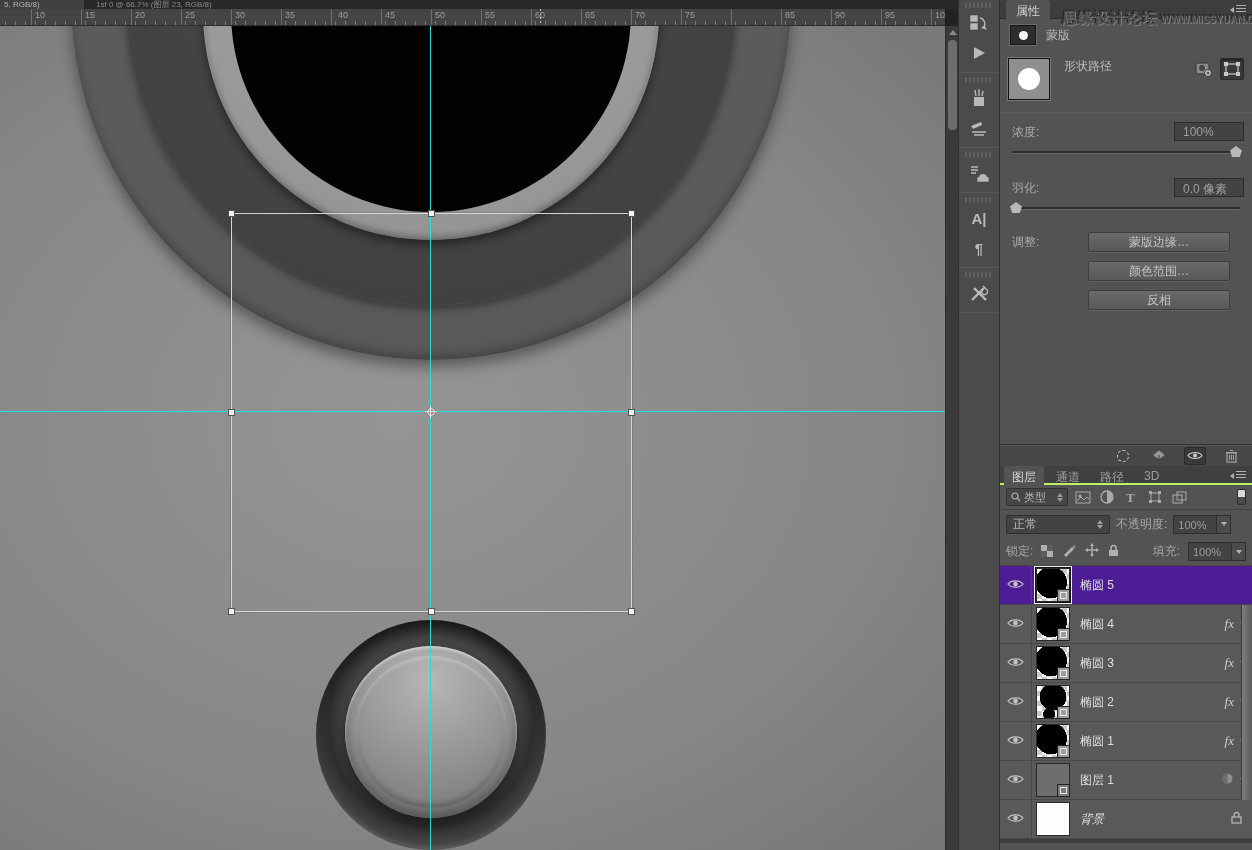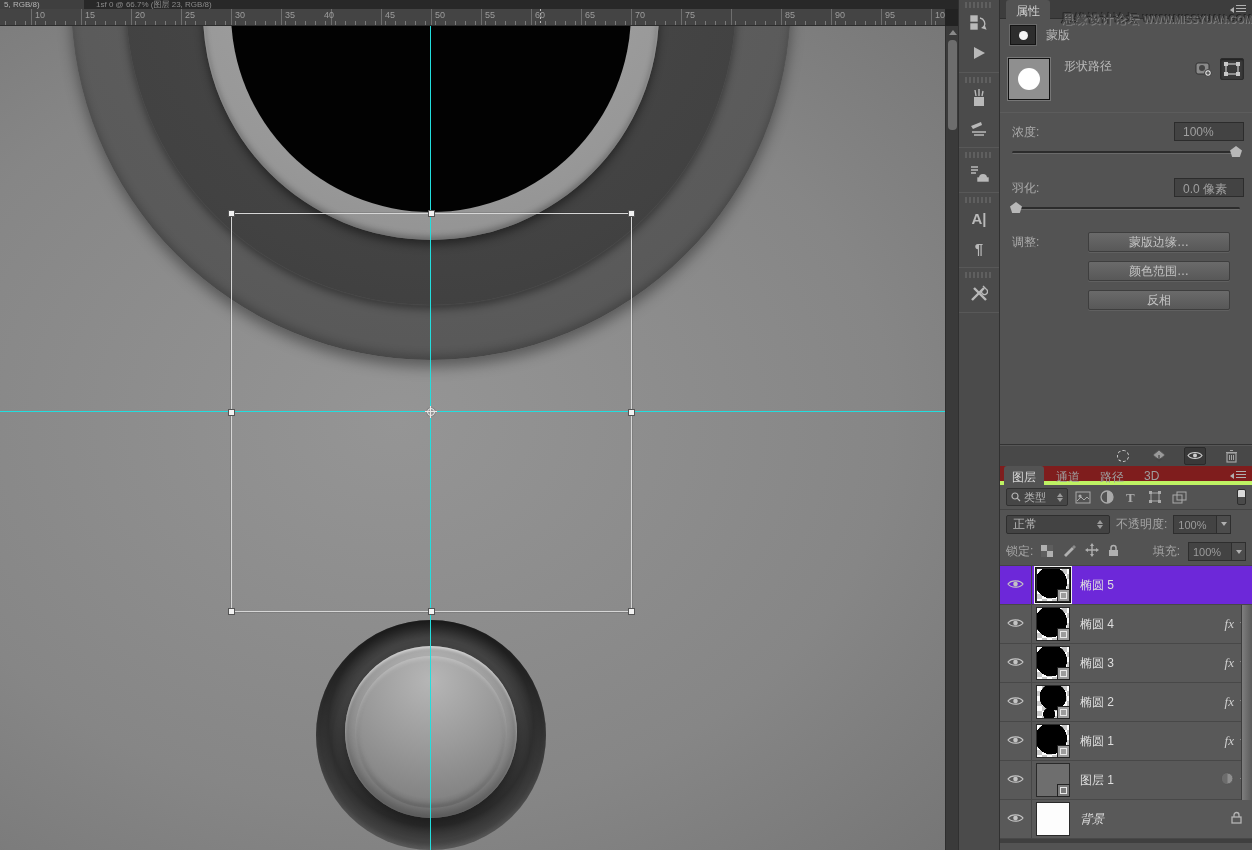--- a/index.html
+++ b/index.html
@@ -113,21 +113,21 @@
       font-size:12px;color:#c3c3c3;text-align:center;line-height:18px;}
   .props-bottom{position:absolute;left:0;top:444px;width:252px;height:22px;background:#484848;
       border-top:1px solid #333;box-shadow:inset 0 1px 0 #575757;display:flex;align-items:center;
       justify-content:flex-end;gap:14px;padding-right:10px;}
   .pb-icon{width:22px;height:18px;display:flex;align-items:center;justify-content:center;cursor:pointer;}
   .pb-icon.pressed{background:#393939;border:1px solid #2b2b2b;border-radius:2px;}
   .dashed-circle{width:12px;height:12px;border:1px dashed #cfcfcf;border-radius:50%;}
 
   
   .layers{position:absolute;left:1000px;top:466px;width:252px;height:384px;background:#535353;}
-  .ltabs{position:absolute;left:0;top:0;width:252px;height:19px;background:#7f1d1d;border-bottom:4px solid #bef264;}
+  .ltabs{position:absolute;left:0;top:0;width:252px;height:19px;background:#404040;border-bottom:2px solid #bef264;}
   .ltab{position:absolute;top:0;height:19px;padding:3px 8px;font-size:12px;color:#9e9e9e;cursor:pointer;}
   .ltab.active{background:#535353;color:#d6d6d6;border-radius:3px 3px 0 0;}
   .filter-row{position:absolute;left:0;top:19px;width:252px;height:25px;border-bottom:1px solid #434343;
       display:flex;align-items:center;padding:0 6px;gap:6px;}
   .kind-dd{width:62px;height:18px;background:#464646;border:1px solid #313131;border-radius:2px;
       display:flex;align-items:center;gap:3px;padding:0 4px;font-size:11px;color:#b5b5b5;cursor:pointer;}
   .updown{margin-left:auto;display:flex;flex-direction:column;gap:1px;}
   .updown i{display:block;width:0;height:0;border-left:3px solid transparent;border-right:3px solid transparent;}
   .updown .u{border-bottom:4px solid #9a9a9a;}
   .updown .d{border-top:4px solid #9a9a9a;}
@@ -145,21 +145,21 @@
   .num-dd .arr{width:14px;background:#4c4c4c;border:1px solid #2e2e2e;border-left:0;
       display:flex;align-items:center;justify-content:center;}
   .num-dd .arr i{width:0;height:0;border-left:3px solid transparent;border-right:3px solid transparent;
       border-top:4px solid #b0b0b0;}
   .lock-row{position:absolute;left:0;top:72px;width:252px;height:28px;display:flex;align-items:center;
       padding:0 6px;gap:8px;border-bottom:1px solid #444;}
   .lock-icons{display:flex;gap:9px;align-items:center;}
   .lrows{position:absolute;left:0;top:100px;width:252px;height:277px;background:#3f3f3f;overflow:hidden;}
   .lrow{position:relative;width:252px;height:39px;background:#595959;border-bottom:1px solid #484848;
       display:flex;align-items:center;cursor:pointer;}
-  .lrow.selected{background:#6d28d9;}
+  .lrow.selected{background:#4c1d95;}
   .eye-cell{width:32px;height:100%;display:flex;align-items:center;justify-content:center;
       border-right:1px solid #474747;}
   .lthumb{width:34px;height:34px;margin-left:4px;position:relative;border:1px solid #2a2a2a;
       background:conic-gradient(#c9c9c9 0 25%, #ffffff 0 50%, #c9c9c9 0 75%, #ffffff 0);
       background-size:10px 10px;flex:0 0 auto;}
   .lthumb.sel{box-shadow:0 0 0 1px #111, 0 0 0 2px #f0f0f0;}
   .lthumb .fill-circle{position:absolute;inset:0;border-radius:0;}
   .lthumb .badge{position:absolute;right:-1px;bottom:-1px;width:13px;height:13px;background:#9c9c9c;
       border:1px solid #222;}
   .lthumb .badge:before{content:"";position:absolute;left:2px;top:2px;right:2px;bottom:2px;
@@ -169,21 +169,21 @@
   .row-right{margin-left:auto;display:flex;align-items:center;gap:2px;padding-right:4px;}
   .fx{font-style:italic;font-family:"Liberation Serif",serif;font-size:13px;color:#cfcfcf;}
   .chev{width:0;height:0;border-left:4px solid transparent;border-right:4px solid transparent;
       border-top:5px solid #a8a8a8;margin-left:4px;}
   .rows-scroll{position:absolute;right:0;top:39px;width:11px;height:195px;
       background:linear-gradient(90deg,#7e7e7e,#5a5a5a);border-left:1px solid #3c3c3c;z-index:5;}
 
   
   .watermark{position:absolute;left:1062px;top:9px;z-index:60;pointer-events:none;white-space:nowrap;
       color:#4a4a4a;text-shadow:1px 1px 0 #7e7e7e,-1px -1px 0 #262626;font-weight:bold;}
-  .watermark .w1{font-size:12px;letter-spacing:1px;}
+  .watermark .w1{font-size:15px;letter-spacing:1px;}
   .watermark .w2{font-size:10px;margin-left:3px;}
 </style>
 </head>
 <body>
 
 <div id="app">
 
   <div class="tabstrip">
     <div class="tab-active">5, RGB/8)</div>
     <div class="tab-next">1sf 0 @ 66.7% (图层 23, RGB/8)</div>
@@ -197,21 +197,21 @@
       <div class="rlabel" style="left: 85px;">15</div>
       <div class="rmajor" style="left: 131px;"></div>
       <div class="rlabel" style="left: 135px;">20</div>
       <div class="rmajor" style="left: 181px;"></div>
       <div class="rlabel" style="left: 185px;">25</div>
       <div class="rmajor" style="left: 231px;"></div>
       <div class="rlabel" style="left: 235px;">30</div>
       <div class="rmajor" style="left: 281px;"></div>
       <div class="rlabel" style="left: 285px;">35</div>
       <div class="rmajor" style="left: 331px;"></div>
-      <div class="rlabel" style="left: 324px;">40</div>
+      <div class="rlabel" style="left: 338px;">40</div>
       <div class="rmajor" style="left: 381px;"></div>
       <div class="rlabel" style="left: 385px;">45</div>
       <div class="rmajor" style="left: 431px;"></div>
       <div class="rlabel" style="left: 435px;">50</div>
       <div class="rmajor" style="left: 481px;"></div>
       <div class="rlabel" style="left: 485px;">55</div>
       <div class="rmajor" style="left: 531px;"></div>
       <div class="rlabel" style="left: 535px;">60</div>
       <div class="rmajor" style="left: 581px;"></div>
       <div class="rlabel" style="left: 585px;">65</div>

